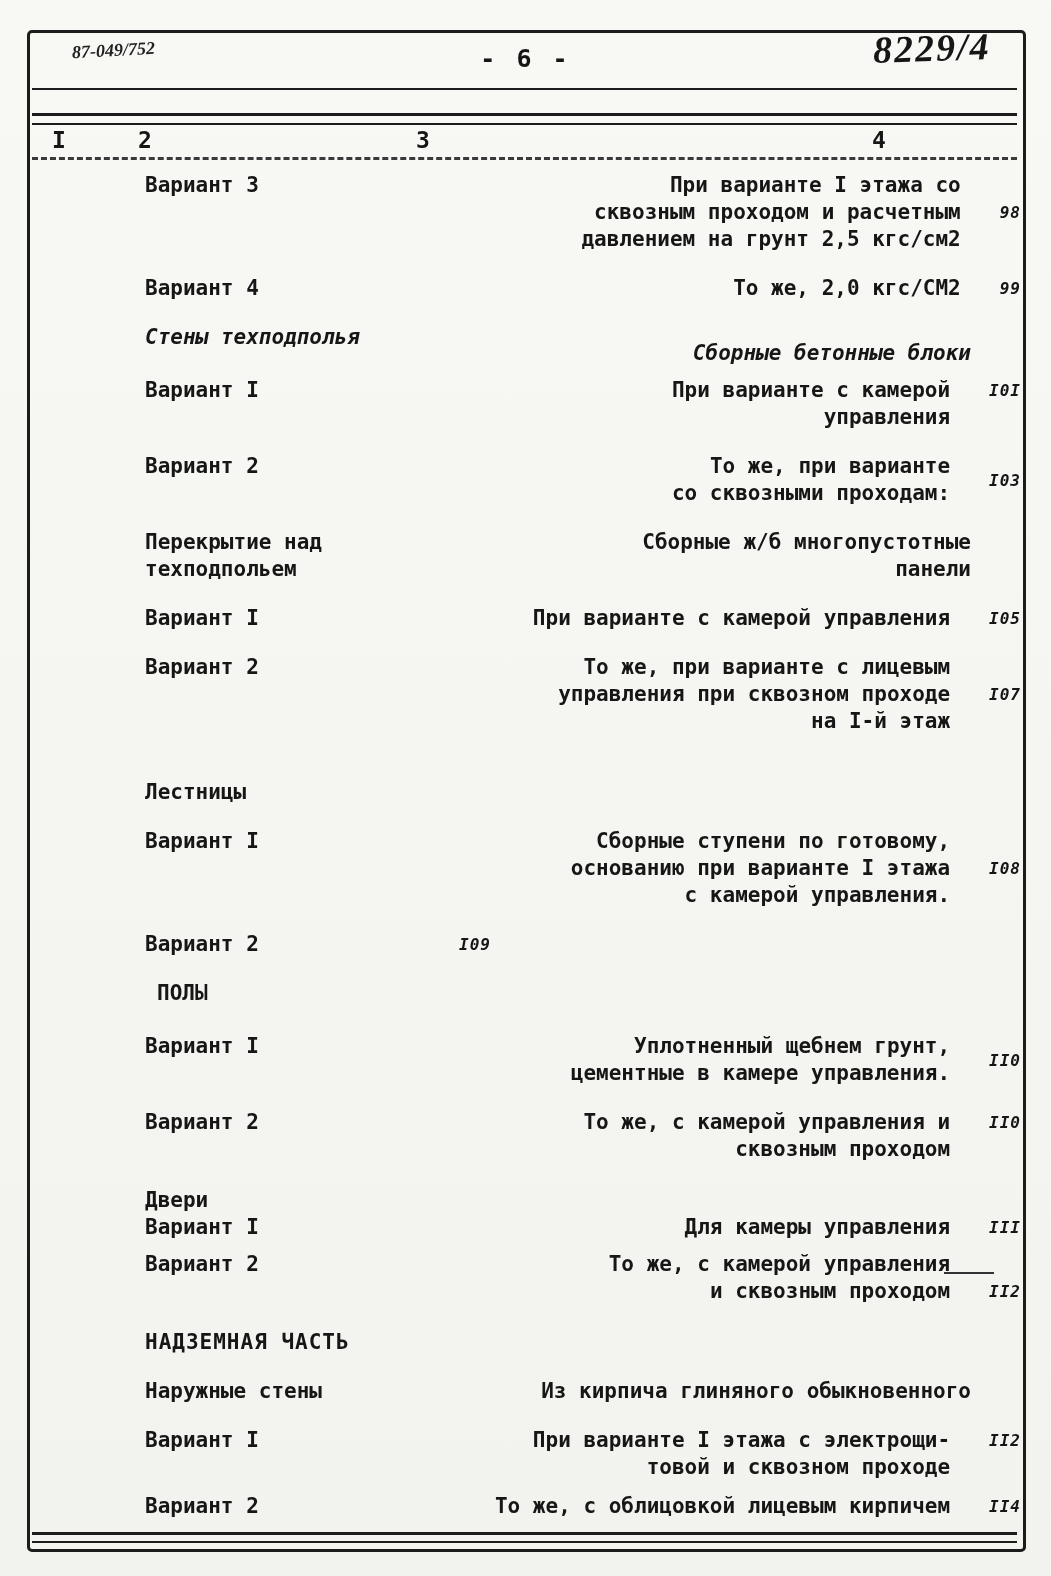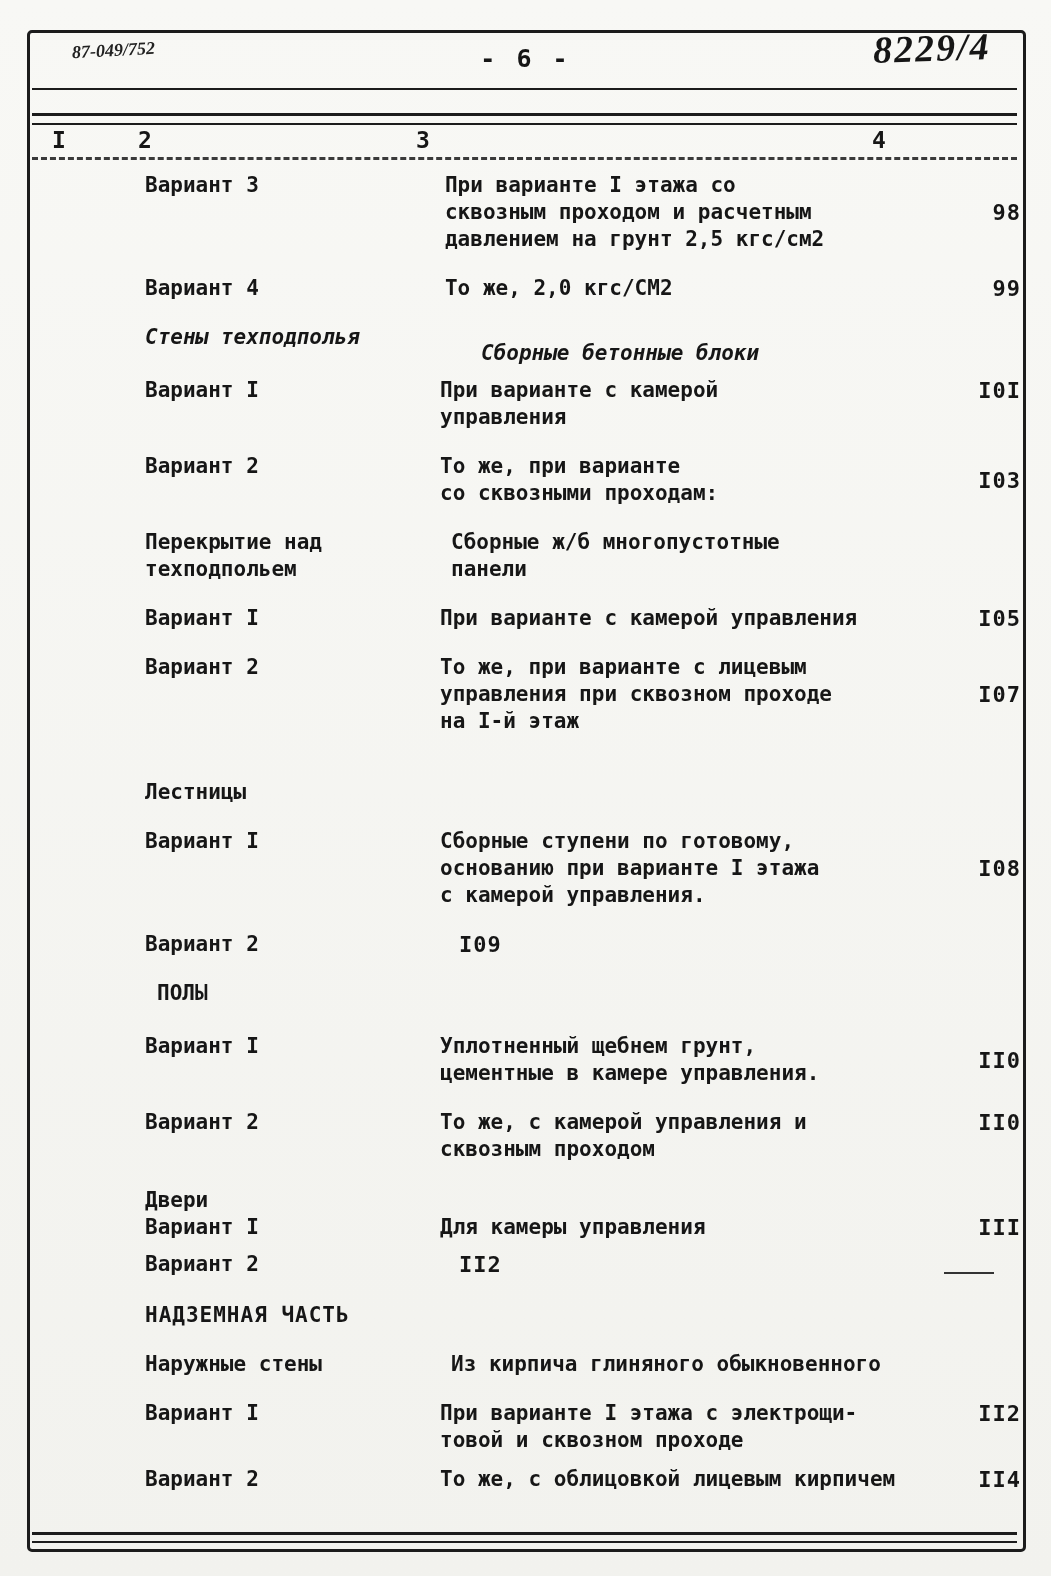--- a/index.html
+++ b/index.html
@@ -50,26 +50,26 @@
   .toc { position: absolute; left: 30px; top: 172px; width: 991px; }
   .row { display: flex; margin-bottom: 22px; gap: 31px; }
   .c2 {
     width: 390px; padding-left: 115px;
     font-size: 21px; line-height: 27px; font-weight: 700;
     white-space: pre-line; box-sizing: border-box;
   }
   .c3 {
     width: 520px;
     font-size: 21px; line-height: 27px; font-weight: 700;
-    white-space: pre-line; box-sizing: border-box;
+    white-space: pre-line; box-sizing: border-box; text-align: right;
   }
   .c4 {
     flex: 1; padding-left: 8px;
-    font-size: 22px; line-height: 27px; font-weight: 700;
-    letter-spacing: 1px; align-self: center;
+    font-size: 16px; line-height: 27px; font-weight: 700;
+    letter-spacing: 1px; align-self: center; font-style: italic;
   }
   
   .row:nth-child(3)  { margin-bottom: 10px; font-style: italic; }
   .row:nth-child(3) .c3 { padding-left: 30px; margin-top: 16px; }
   .row:nth-child(8)  { margin-bottom: 44px; }
   .row:nth-child(12) { margin-bottom: 26px; }
   .row:nth-child(12) .c2 { padding-left: 98px; text-underline-offset: 4px; margin-left: 29px; }
   .row:nth-child(14) { margin-bottom: 24px; }
   .row:nth-child(15) { margin-bottom: 0; }
   .row:nth-child(16) { margin-bottom: 10px; }
@@ -191,20 +191,22 @@
         <div class="c3"></div>
         <div class="c4"></div>
       </div>
       <div class="row">
         <div class="c2">Вариант I</div>
         <div class="c3">Для камеры управления</div>
         <div class="c4">III</div>
       </div>
       <div class="row">
         <div class="c2">Вариант 2</div>
+        <div class="c3">То же, с камерой управления
+и сквозным проходом</div>
         <div class="c4">II2</div>
       </div>
       <div class="row">
         <div class="c2">НАДЗЕМНАЯ ЧАСТЬ</div>
         <div class="c3"></div>
         <div class="c4"></div>
       </div>
       <div class="row">
         <div class="c2">Наружные стены</div>
         <div class="c3">Из кирпича глиняного обыкновенного</div>

